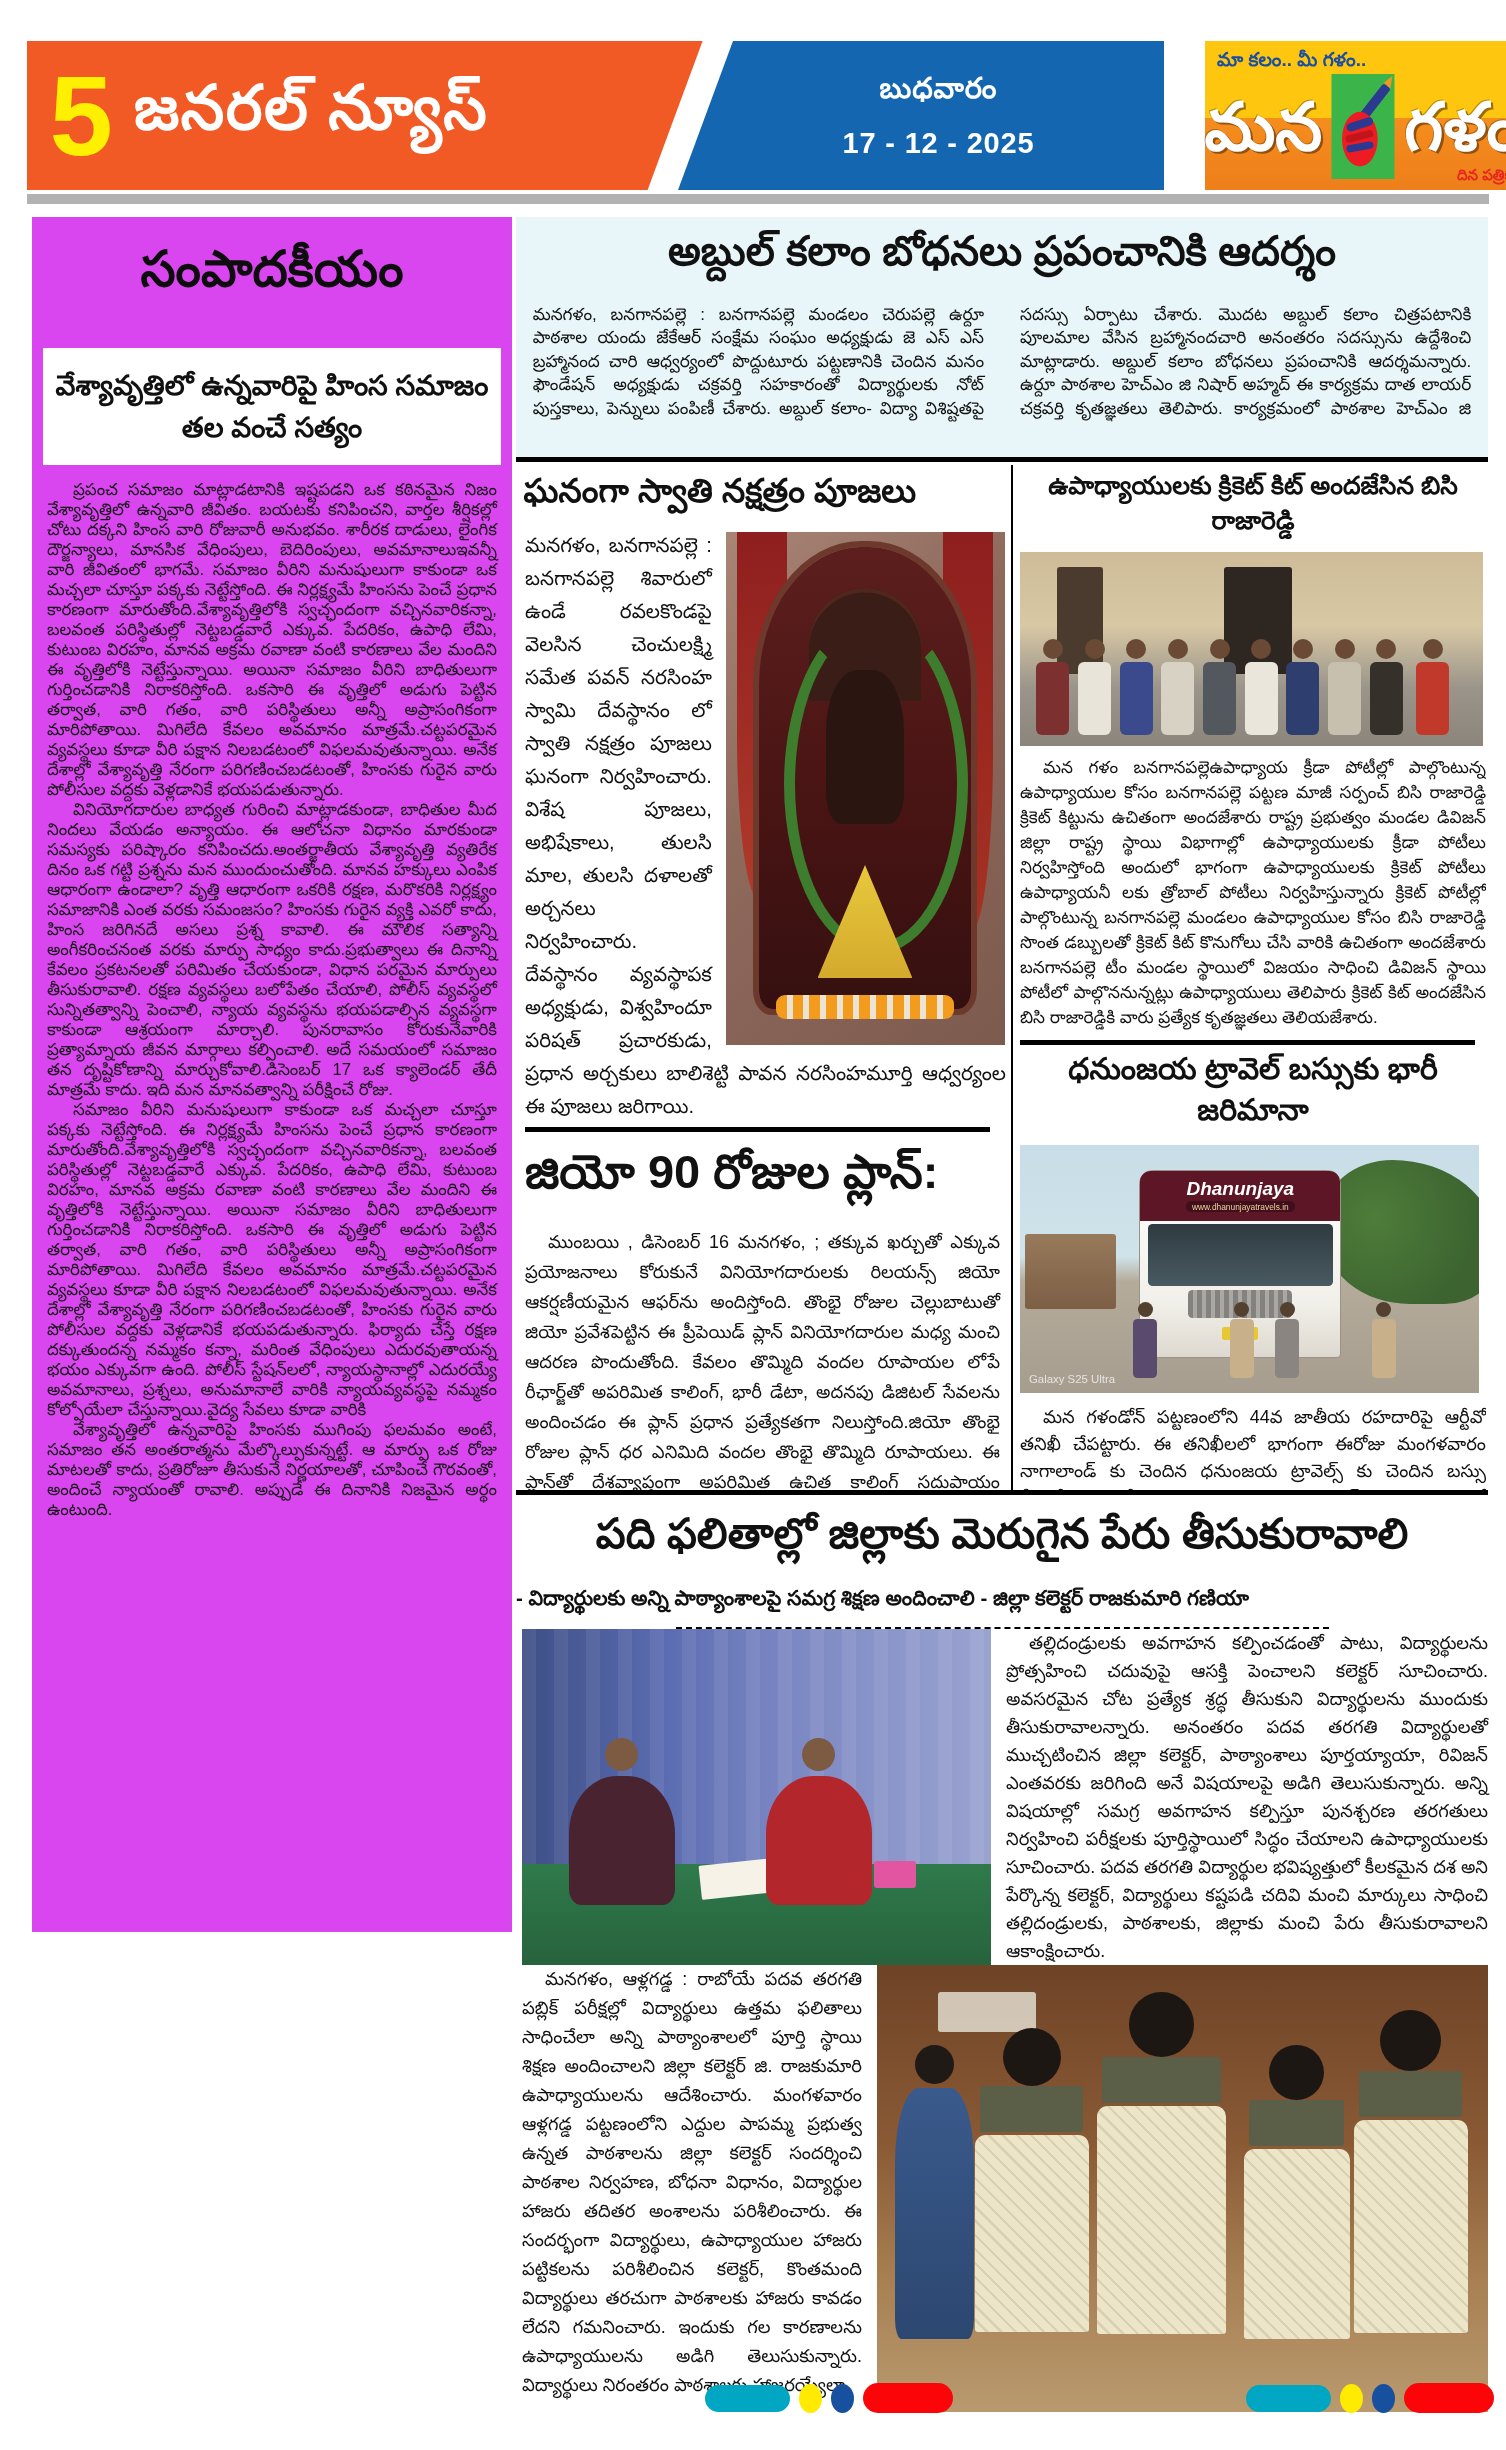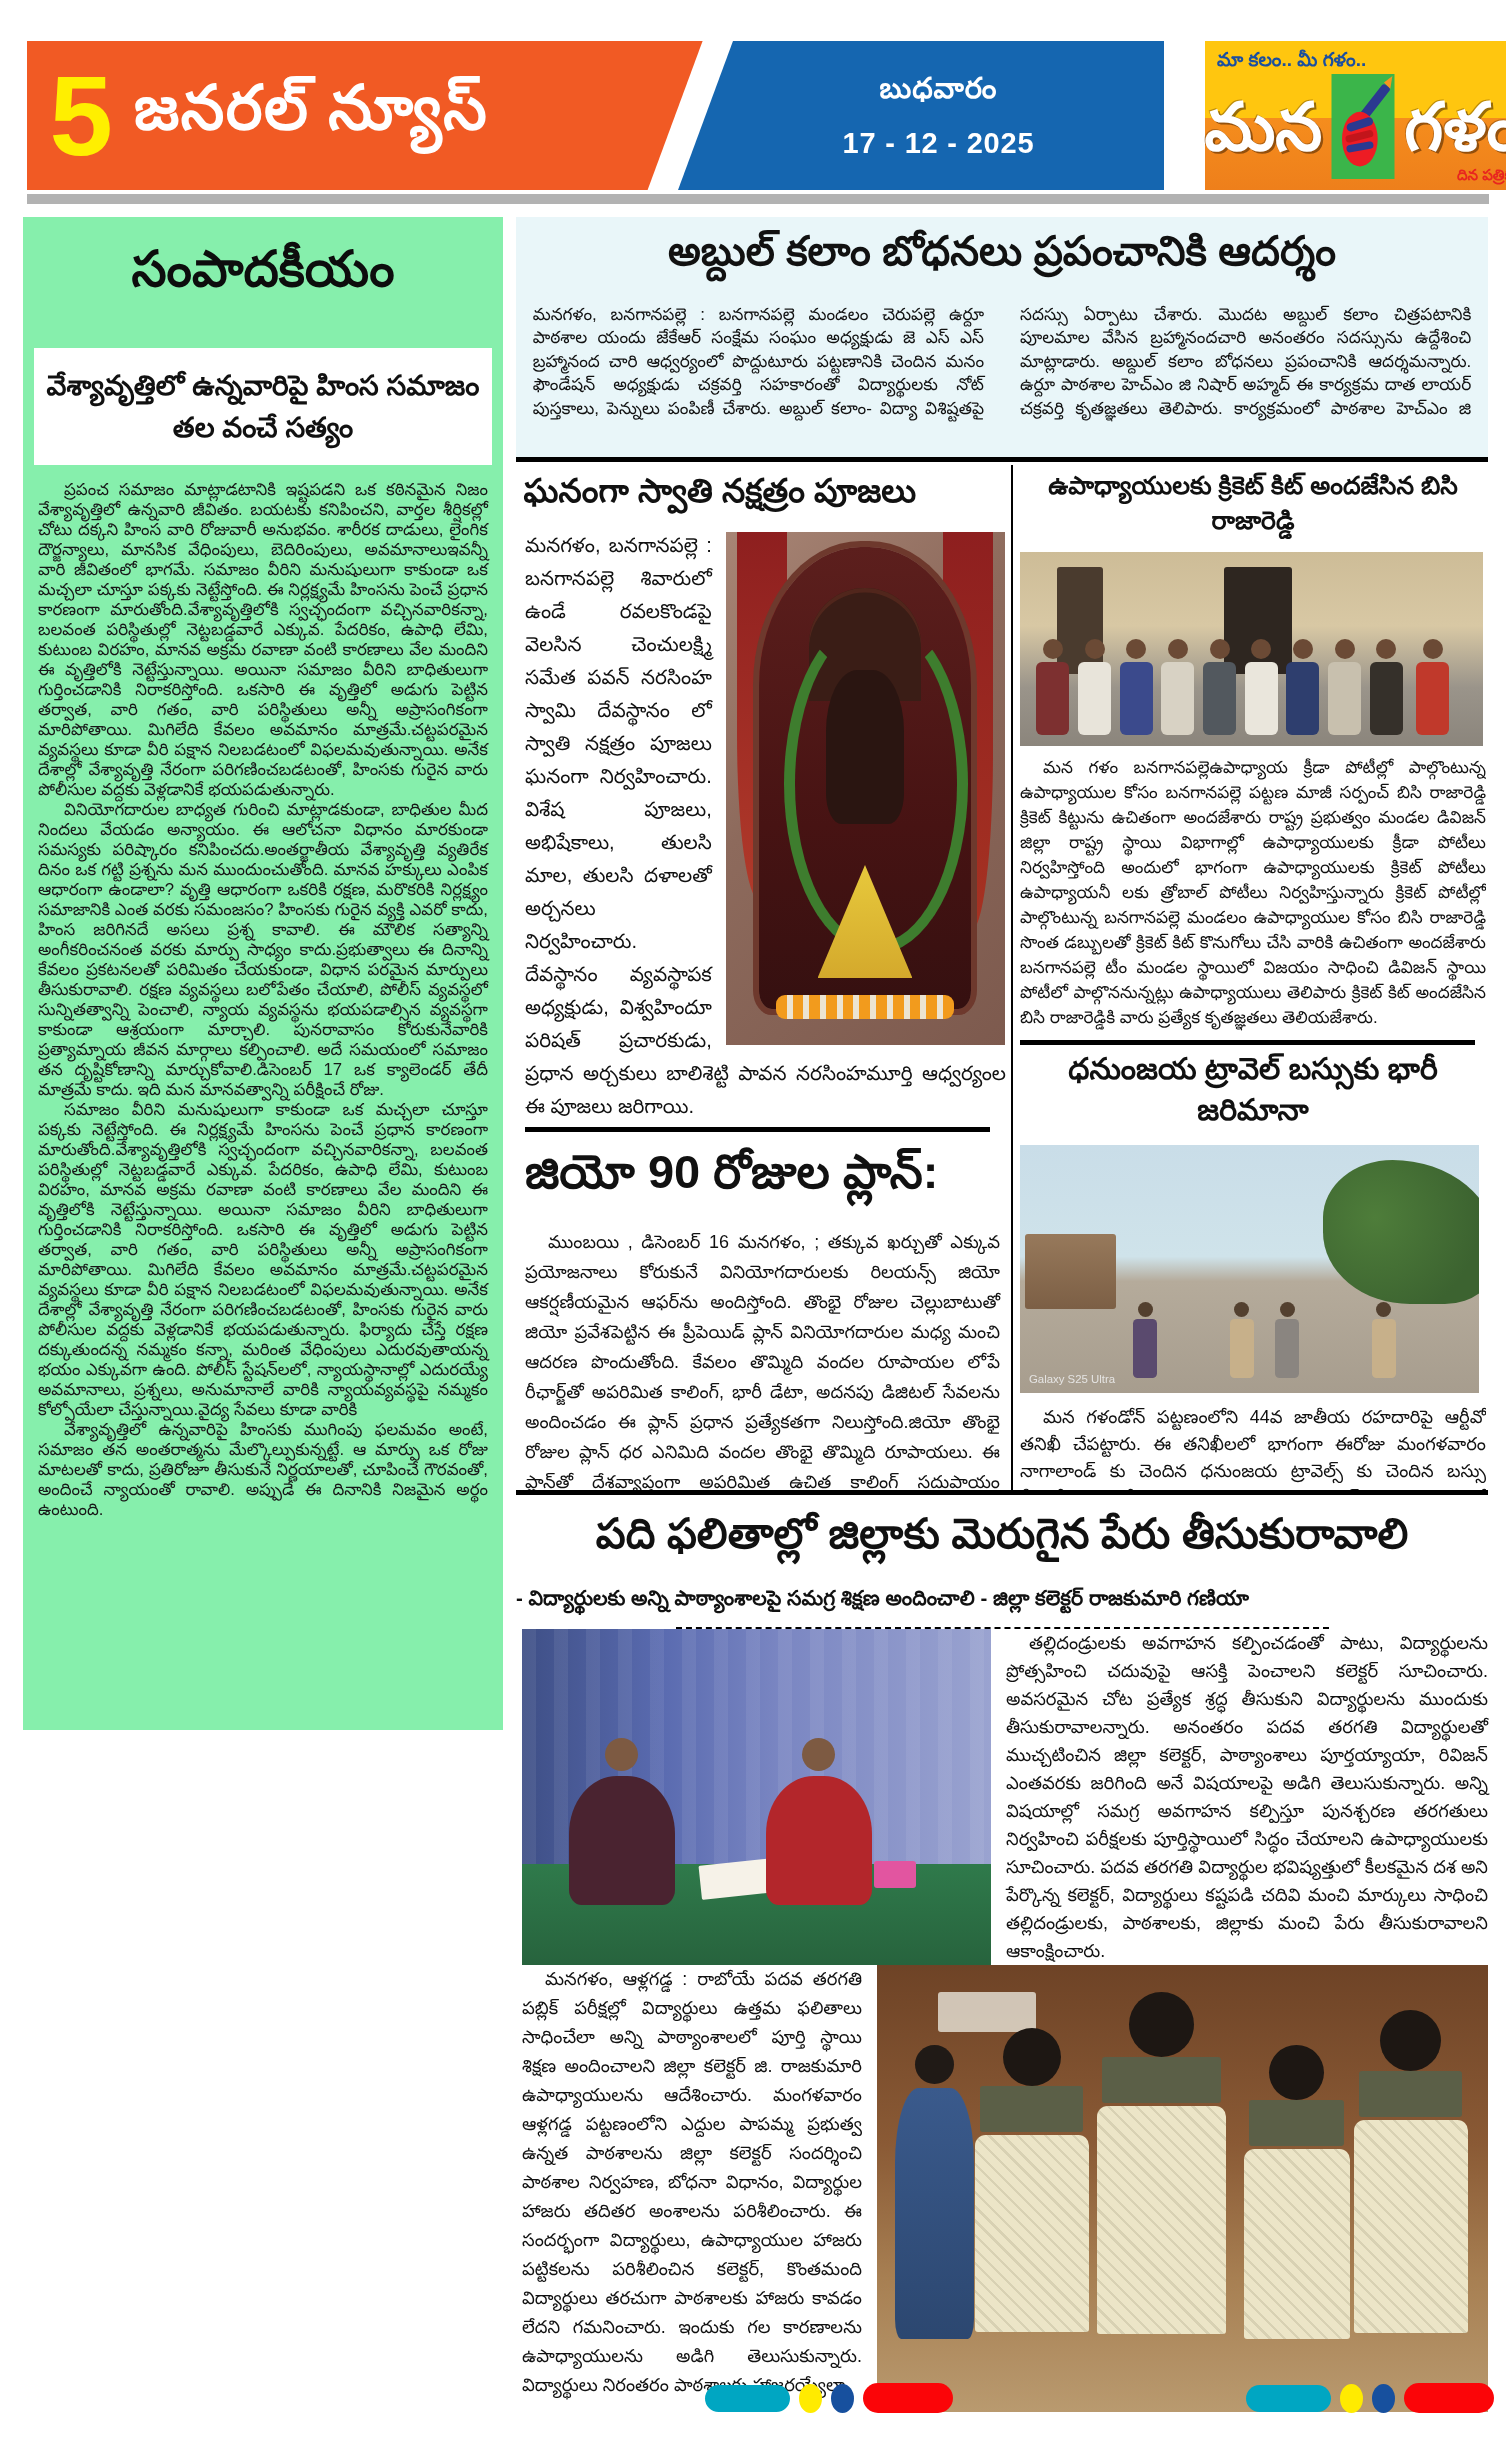--- a/index.html
+++ b/index.html
@@ -21,21 +21,21 @@
     background:linear-gradient(180deg,#ffc60f 0%,#ffc60f 52%,#f58d1d 52%,#ee7f1b 100%);}
   .tagline{position:absolute;top:7.6px;left:12px;font-size:19px;font-weight:800;color:#1b4fa0;}
   .logo-row{position:absolute;top:33px;left:4.6px;right:4.6px;display:flex;align-items:center;justify-content:center;gap:9px;}
   .logo-big{font-size:67px;font-weight:800;color:#ffffff;line-height:1.3;
     text-shadow:2.3px 2.3px 0 rgba(70,35,0,.55), -0.8px -0.8px 0 rgba(70,35,0,.35);}
   .logo-emblem{width:64px;height:105px;display:inline-block;}
   .logo-sub{position:absolute;right:7.6px;bottom:3px;font-size:15px;font-weight:800;color:#e8251f;}
   .gray-bar{position:absolute;left:26.6px;top:194px;width:1462px;height:10px;background:#b2b2b2;}
 
   
-  .editorial{position:absolute;left:23px;top:217px;width:480px;height:1513px;background:#86efac;overflow:hidden;box-sizing:border-box;}
+  .editorial{position:absolute;left:32px;top:217px;width:480px;height:1715px;background:#d946ef;overflow:hidden;box-sizing:border-box;}
   .ed-title{margin-top:23px;text-align:center;font-size:50px;font-weight:800;color:#0d0d0d;}
   .ed-headbox{margin:38px 10.6px 0;background:#ffffff;padding:16.7px 6px;text-align:center;
     font-size:28px;font-weight:800;line-height:1.5;}
   .ed-body{margin:15px 15px 0;font-size:16.7px;line-height:20px;text-align:justify;color:#161616;}
   .ed-body p{margin:0;text-indent:26px;}
 
   
   .kalam-box{position:absolute;left:516px;top:217px;width:972px;height:240px;background:#e9f6f9;box-sizing:border-box;}
   .kalam-head{padding-top:10.6px;text-align:center;font-size:41px;font-weight:800;}
   .kalam-body{margin:18px 16.7px 0;column-count:2;column-gap:36px;font-size:17px;line-height:23.5px;
@@ -238,20 +238,29 @@
       <div class="person" style="left:66%;--c:#c8c0ae;"></div>
       <div class="person" style="left:75%;--c:#35302a;"></div>
       <div class="person" style="left:85%;--c:#c0392b;"></div>
     </div>
     <div class="cricket-body">మన గళం బనగానపల్లెఉపాధ్యాయ క్రీడా పోటీల్లో పాల్గొంటున్న ఉపాధ్యాయుల కోసం బనగానపల్లె పట్టణ మాజీ సర్పంచ్ బిసి రాజారెడ్డి క్రికెట్ కిట్టును ఉచితంగా అందజేశారు రాష్ట్ర ప్రభుత్వం మండల డివిజన్ జిల్లా రాష్ట్ర స్థాయి విభాగాల్లో ఉపాధ్యాయులకు క్రీడా పోటీలు నిర్వహిస్తోంది అందులో భాగంగా ఉపాధ్యాయులకు క్రికెట్ పోటీలు ఉపాధ్యాయనీ లకు త్రోబాల్ పోటీలు నిర్వహిస్తున్నారు క్రికెట్ పోటీల్లో పాల్గొంటున్న బనగానపల్లె మండలం ఉపాధ్యాయుల కోసం బిసి రాజారెడ్డి సొంత డబ్బులతో క్రికెట్ కిట్ కొనుగోలు చేసి వారికి ఉచితంగా అందజేశారు బనగానపల్లె టీం మండల స్థాయిలో విజయం సాధించి డివిజన్ స్థాయి పోటీలో పాల్గొననున్నట్లు ఉపాధ్యాయులు తెలిపారు క్రికెట్ కిట్ అందజేసిన బిసి రాజారెడ్డికి వారు ప్రత్యేక కృతజ్ఞతలు తెలియజేశారు.</div>
     <div class="right-rule"></div>
     <div class="bus-head">ధనుంజయ ట్రావెల్ బస్సుకు భారీ జరిమానా</div>
     <div class="bus-photo">
       <div class="b-trees"></div>
       <div class="b-truck"></div>
+      <div class="b-bus">
+        <div class="b-top">
+          <span class="b-brand">Dhanunjaya</span>
+          <span class="b-url">www.dhanunjayatravels.in</span>
+        </div>
+        <div class="b-glass"></div>
+        <div class="b-grille"></div>
+        <div class="b-plate"></div>
+      </div>
       <div class="b-person" style="left:24%;--c:#5a4a6e;"></div>
       <div class="b-person" style="left:45%;--c:#c7b08a;"></div>
       <div class="b-person" style="left:55%;--c:#8a8580;"></div>
       <div class="b-person" style="left:76%;--c:#c7b08a;"></div>
       <div class="b-watermark">Galaxy S25 Ultra</div>
     </div>
     <div class="bus-body">మన గళండోన్ పట్టణంలోని 44వ జాతీయ రహదారిపై ఆర్టీవో తనిఖీ చేపట్టారు. ఈ తనిఖీలలో భాగంగా ఈరోజు మంగళవారం నాగాలాండ్ కు చెందిన ధనుంజయ ట్రావెల్స్ కు చెందిన బస్సు చీ01దీ6577 కోయంబతురు నుండి హైదరాబాద్ ప్రయాణికు లతో వెళుతుండగా బస్సు ఆపి రికార్డులు పరిశీలించగా రోడ్డు టాక్స్ లేదని గుర్తించి నాలుగు లక్షల నాలబై రెండు వేల అయిదువందల రూపాయల 4,42,500/- జరిమానా విధించడం జరిగిందని మీడియాకుతెలిపారు. ఈ తనిఖీలలో వర్షిబ్బంది పాల్గొన్నారు.</div>
   </div>
 
   <div class="bottom-sec">

